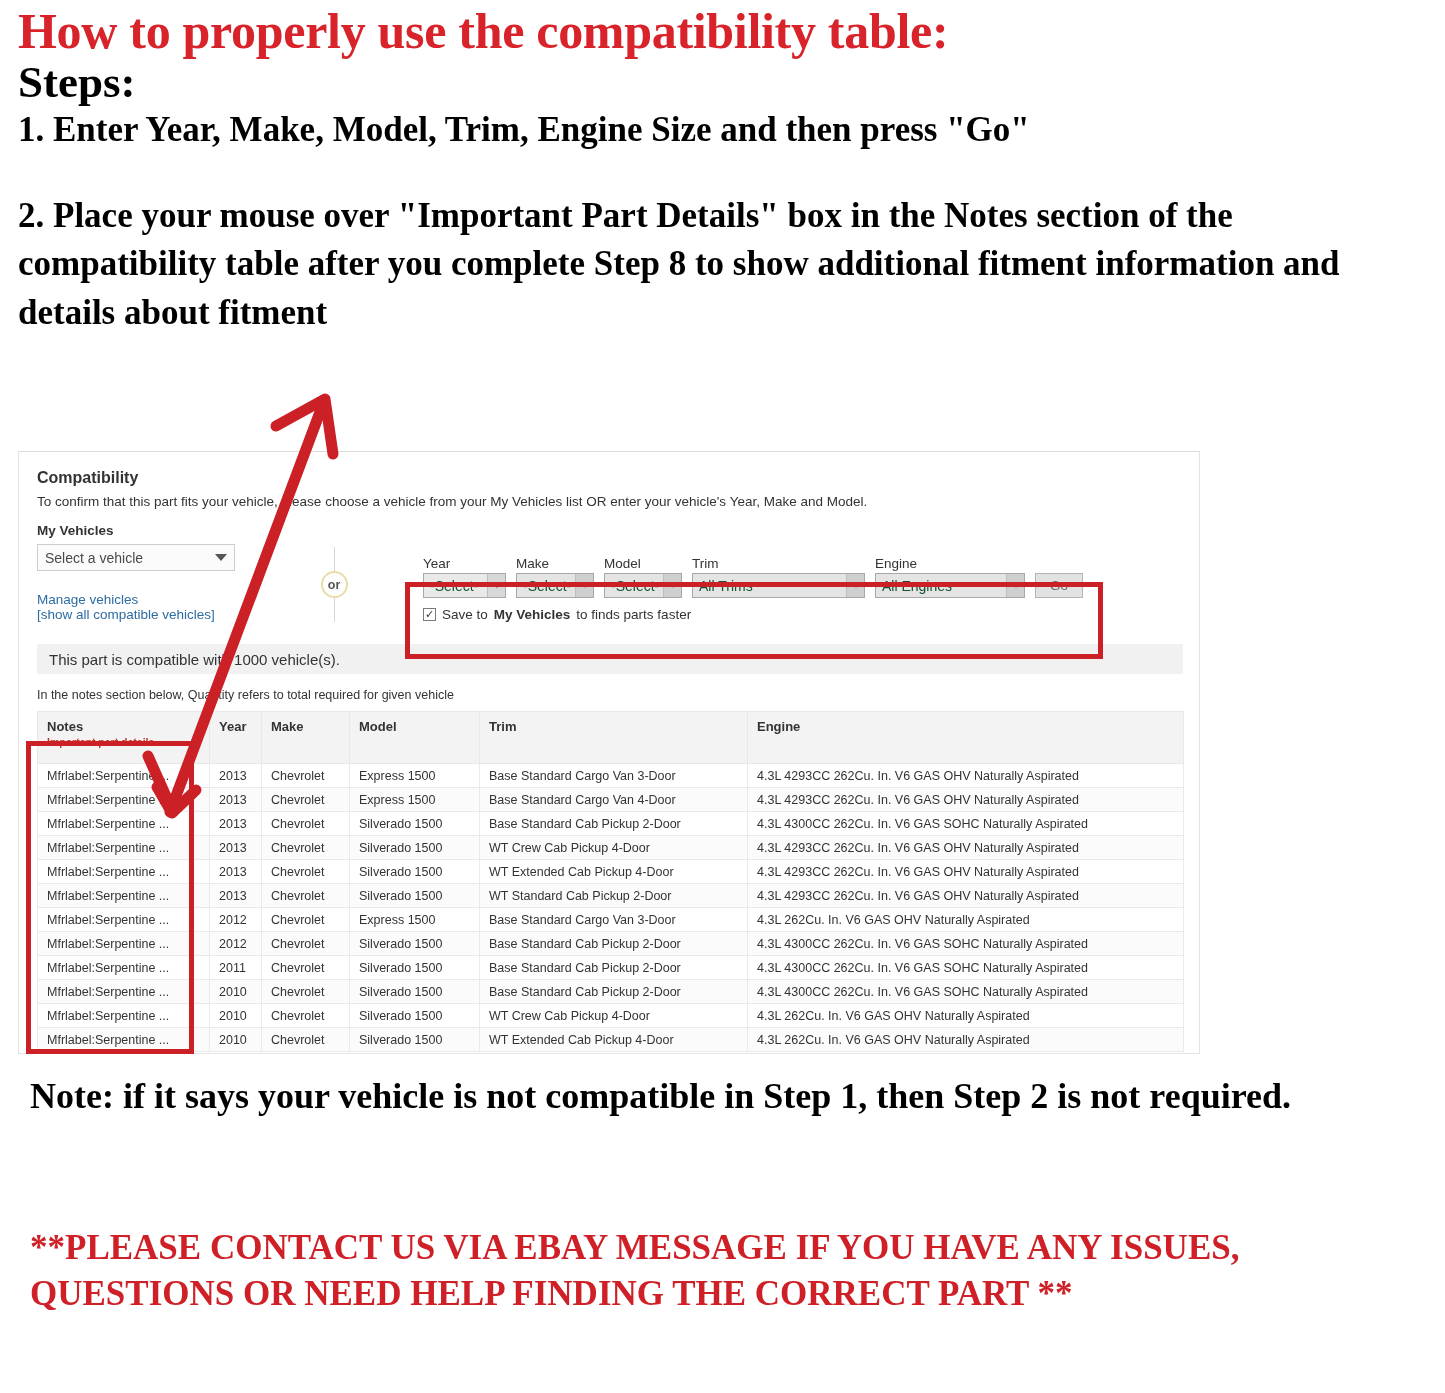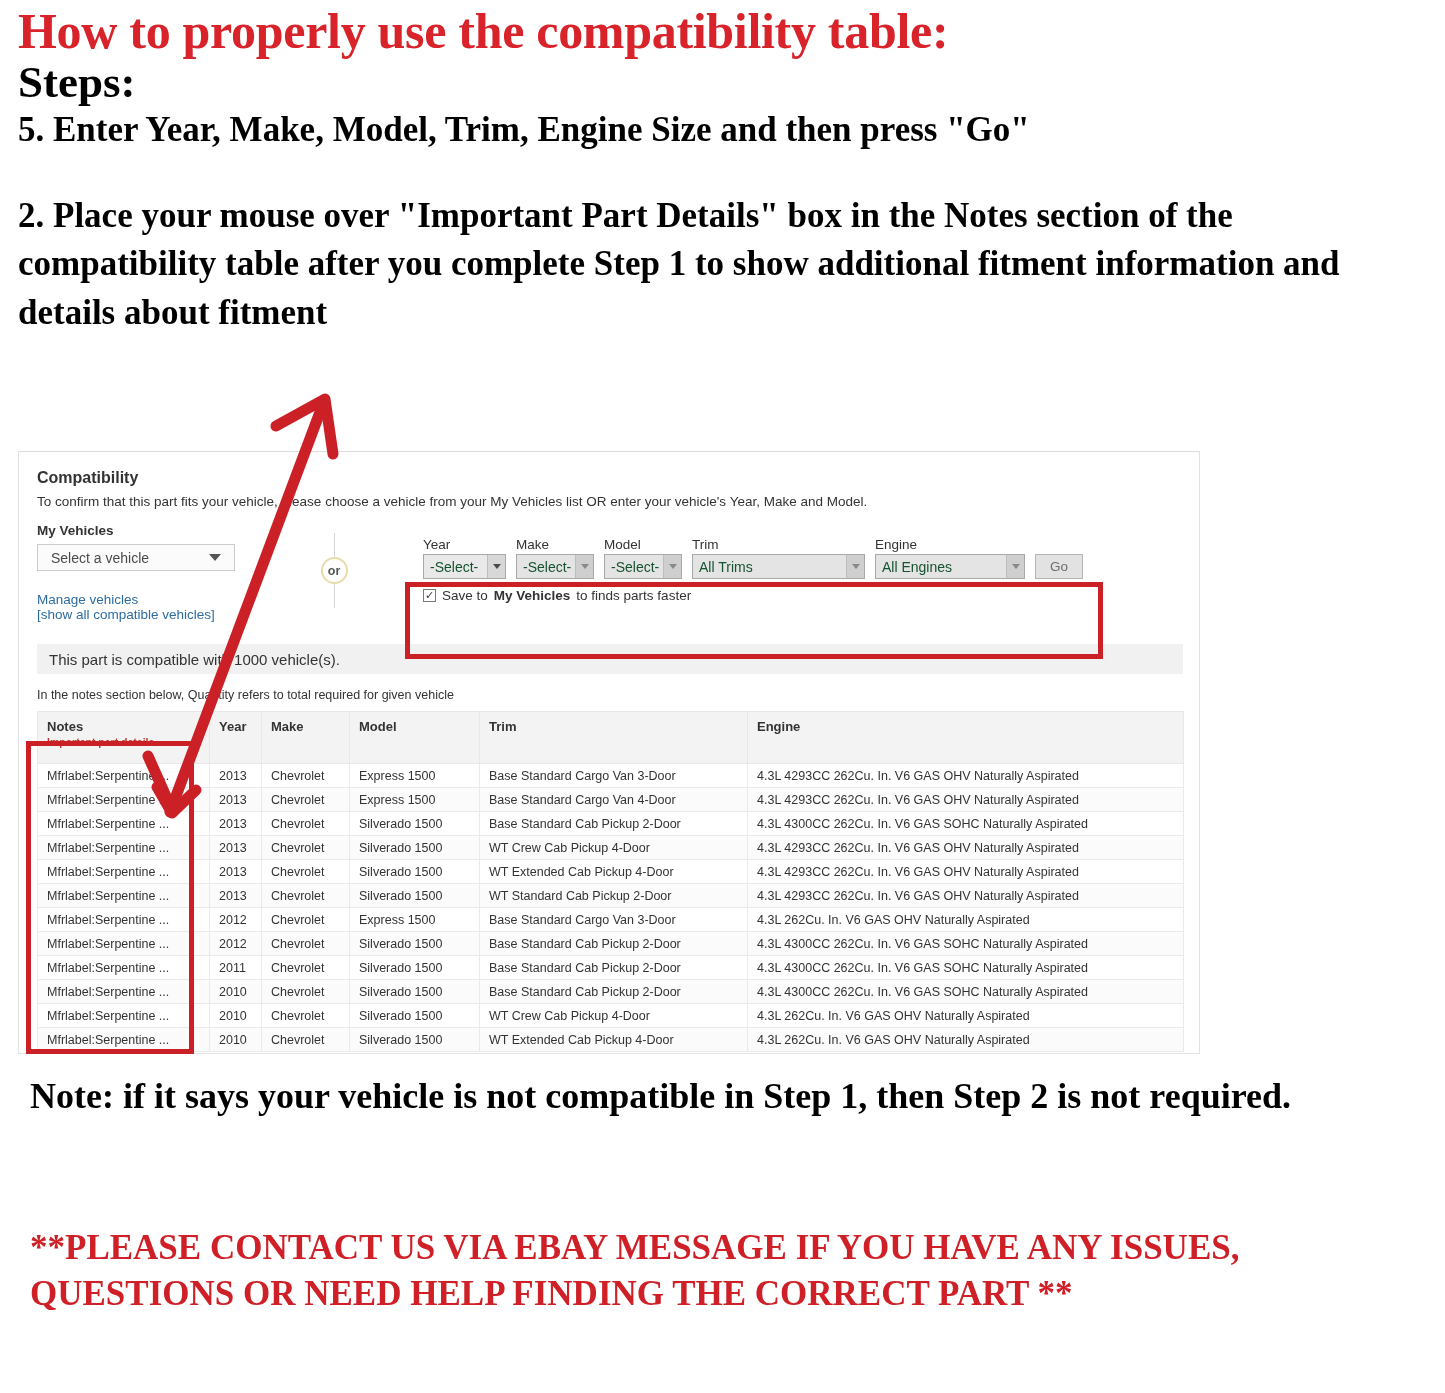--- a/index.html
+++ b/index.html
@@ -77,30 +77,30 @@
     font-weight: bold;
     color: #333;
     margin: 3px 0 7px 2px;
   }
   .w-sub {
     font-size: 13.5px;
     color: #333;
     margin: 0 0 14px 2px;
   }
 
-  .chooser { display: flex; align-items: flex-start; position: relative; }
+  .chooser { display: flex; align-items: flex-end; position: relative; }
 
   .myveh { width: 250px; padding-left: 2px; }
   .myveh-label { font-weight: bold; font-size: 13.5px; color:#333; margin-bottom: 6px; }
   .veh-select {
     width: 198px; height: 27px;
     border: 1px solid #ccc;
     background: #fbfbfb;
     display: flex; align-items: center;
-    padding: 0 13px;
+    padding: 0 7px;
     font-size: 14px; color: #4a4a4a;
     justify-content: space-between;
   }
   .caret-dn {
     width: 0; height: 0;
     border-left: 6px solid transparent;
     border-right: 6px solid transparent;
     border-top: 7px solid #555;
   }
   .link { color: #2d6ca2; font-size: 13.5px; }
@@ -257,23 +257,23 @@
     font-family:"Liberation Serif", serif;
     font-weight:bold; color:#cf2027; font-size: 35px; line-height: 1.32;
   }
 </style>
 </head>
 <body>
 
 <div class="instructions">
   <h1 class="hdg-main">How to properly use the compatibility table:</h1>
   <h2 class="hdg-steps">Steps:</h2>
-  <p class="step-line">5. Enter Year, Make, Model, Trim, Engine Size and then press "Go"</p>
+  <p class="step-line">1. Enter Year, Make, Model, Trim, Engine Size and then press "Go"</p>
   <div class="step-gap"></div>
-  <p class="step-two">2. Place your mouse over "Important Part Details" box in the Notes section of the compatibility table after you complete Step 1 to show additional fitment information and details about fitment</p>
+  <p class="step-two">2. Place your mouse over "Important Part Details" box in the Notes section of the compatibility table after you complete Step 8 to show additional fitment information and details about fitment</p>
 </div>
 
 <div class="widget-wrap">
   <div class="widget">
 
     <div class="w-title">Compatibility</div>
     <div class="w-sub">To confirm that this part fits your vehicle, please choose a vehicle from your My Vehicles list OR enter your vehicle's Year, Make and Model.</div>
 
     <div class="chooser">
 

